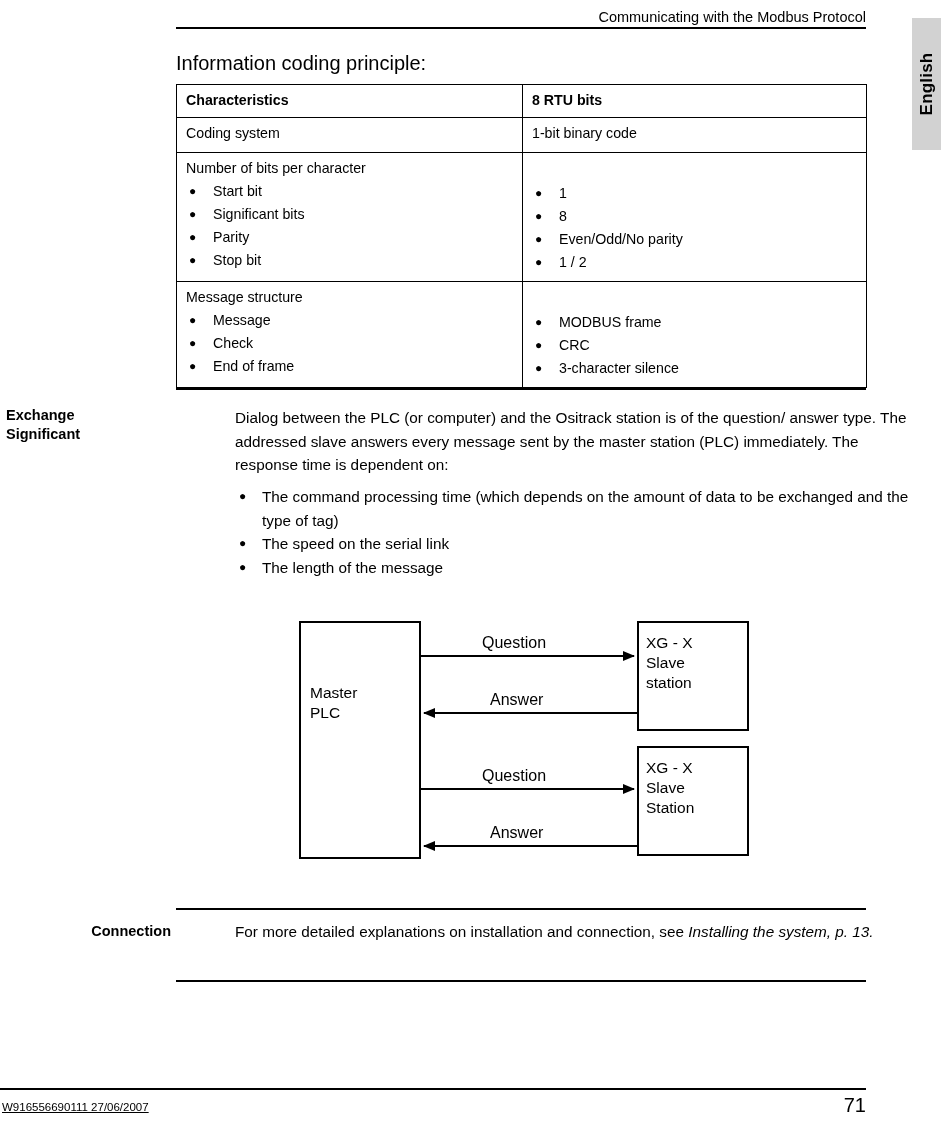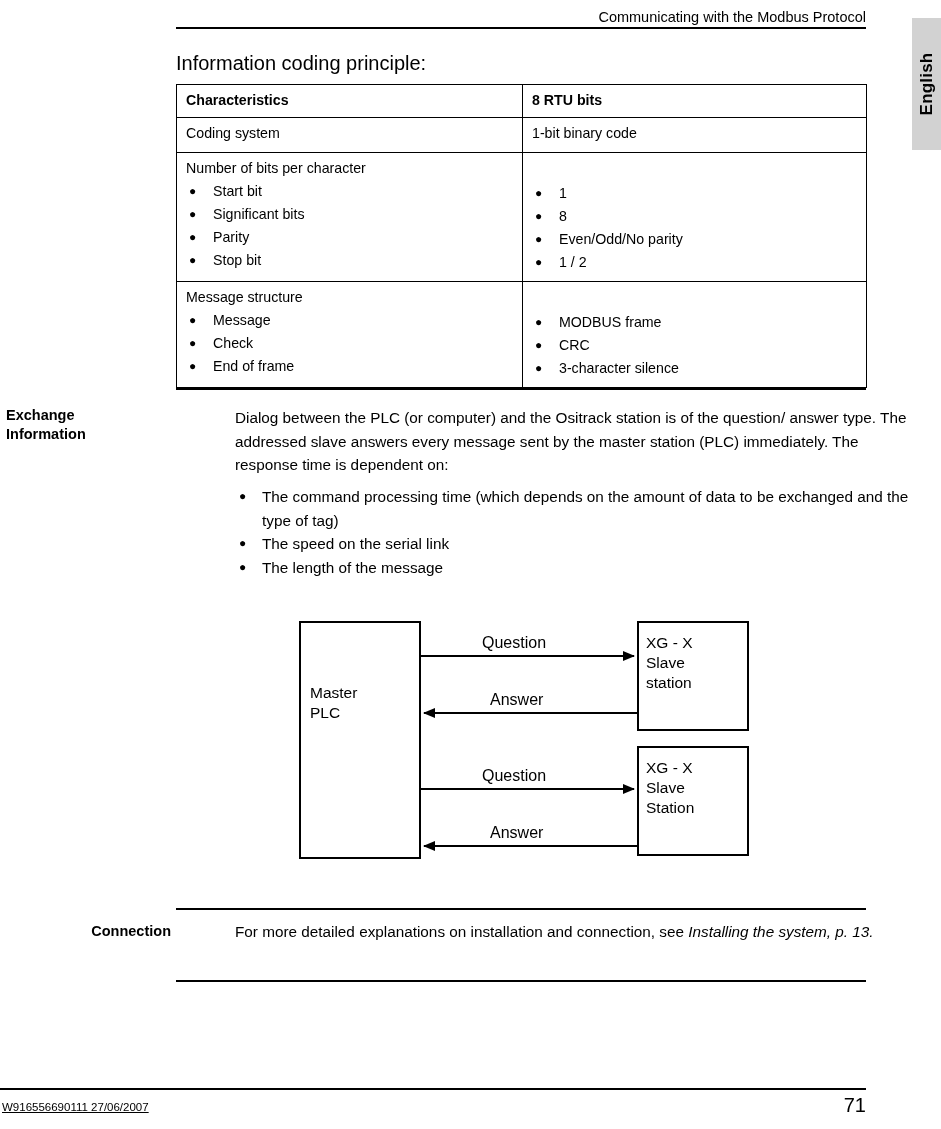--- a/index.html
+++ b/index.html
@@ -339,21 +339,21 @@
         </ul>
       </td>
     </tr>
   </tbody>
 </table>
 
 <div class="section-rule" style="top:388px;"></div>
 
 <div class="section-label" style="top:406px;">
   <div>Exchange</div>
-  <div>Information</div>
+  <div>Significant</div>
 </div>
 
 <div class="section-body" style="top:406px;">
   <p>Dialog between the PLC (or computer) and the Ositrack station is of the question/ answer type. The addressed slave answers every message sent by the master station (PLC) immediately. The response time is dependent on:</p>
 </div>
 
 <div class="section-body" style="top:485px;">
   <ul class="doc-list">
     <li>
       <span class="bullet">●</span>

